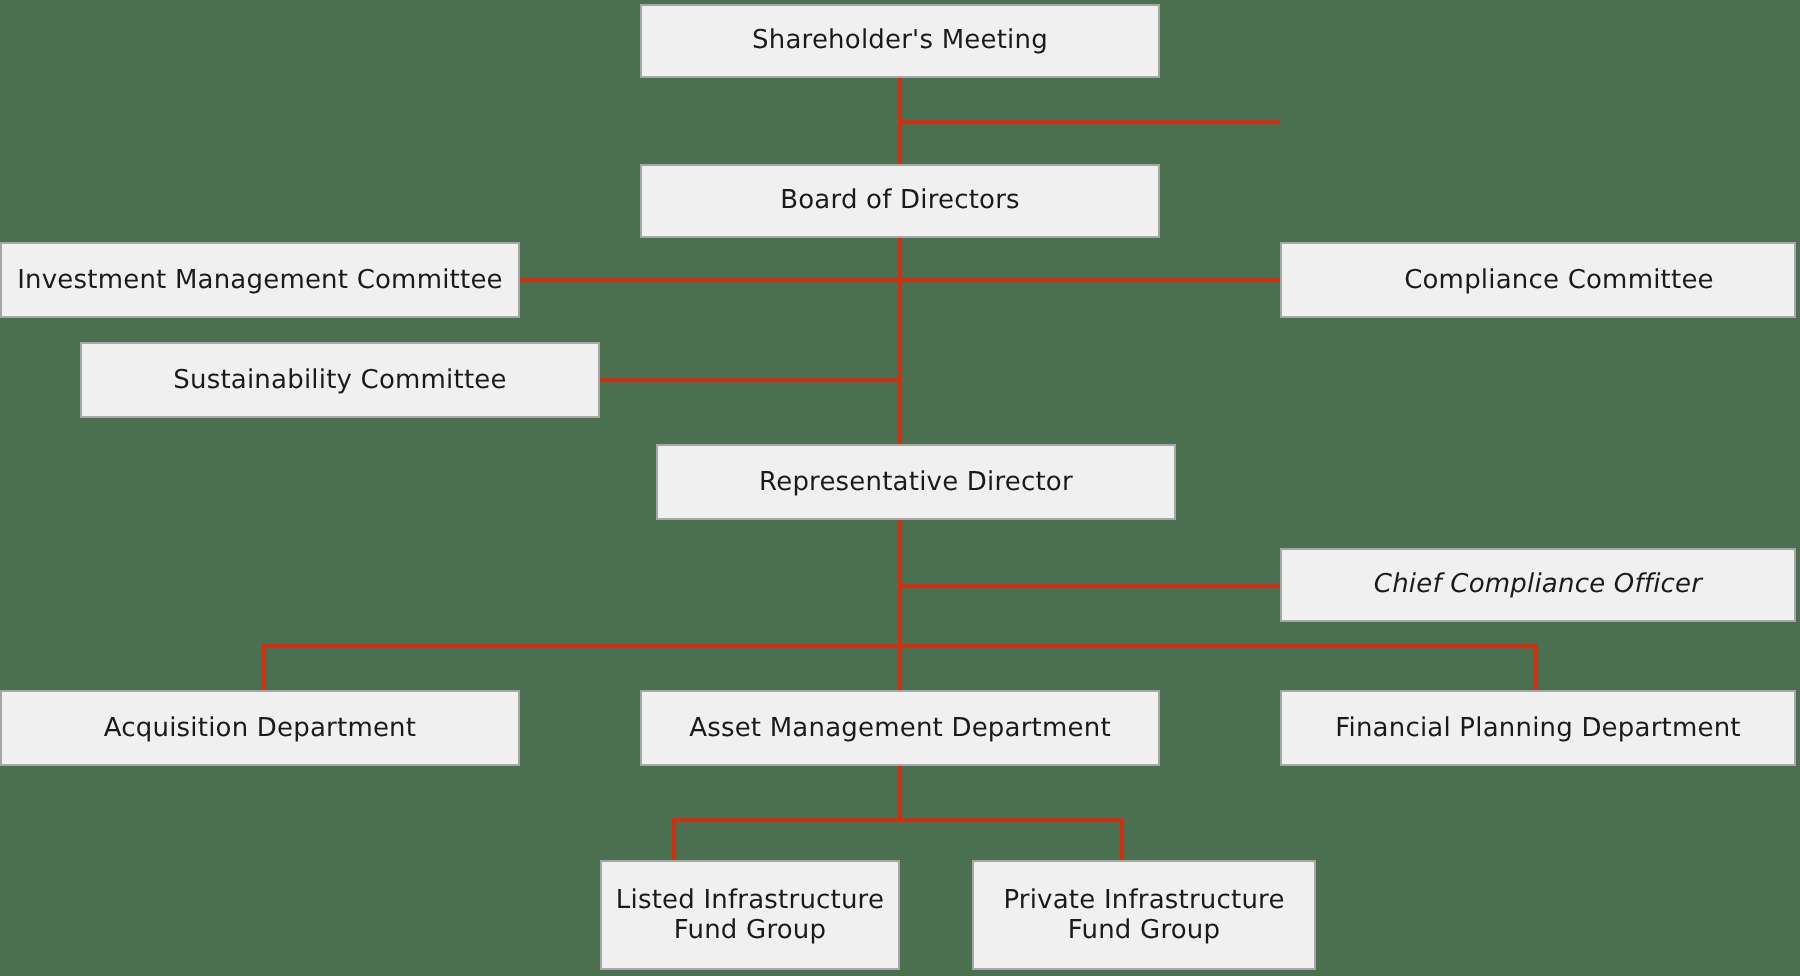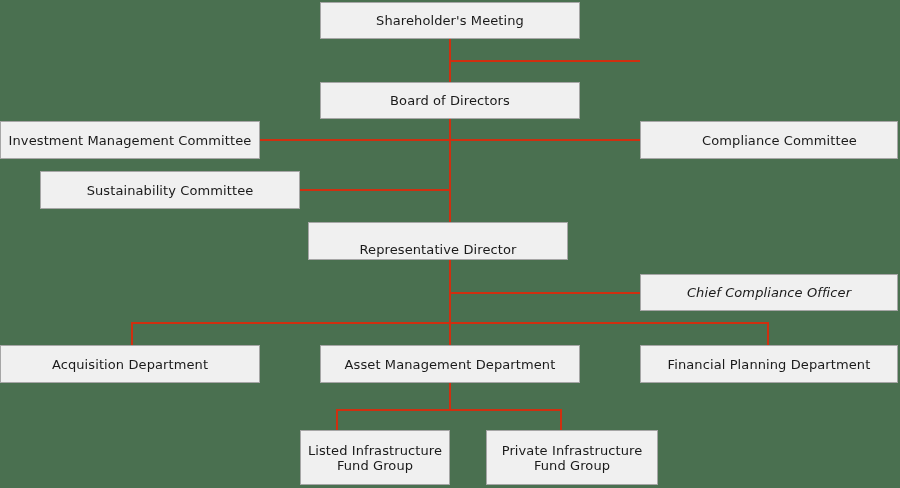--- a/index.html
+++ b/index.html
@@ -86,21 +86,21 @@
   </div>
 
   <div class="node" style="left:640px; top:121px; width:258px; height:38px;padding-left:27px;">
     <span>Compliance Committee</span>
   </div>
 
   <div class="node" style="left:0px; top:171px; width:260px; height:38px;margin-left:40px;">
     <span>Sustainability Committee</span>
   </div>
 
-  <div class="node" style="left:308px; top:222px; width:260px; height:38px;align-items:flex-end;">
+  <div class="node" style="left:328px; top:222px; width:260px; height:38px;">
     <span>Representative Director</span>
   </div>
 
   <div class="node" style="left:640px; top:274px; width:258px; height:37px;font-style:italic;">
     <span>Chief Compliance Officer</span>
   </div>
 
   <div class="node" style="left:0px; top:345px; width:260px; height:38px;">
     <span>Acquisition Department</span>
   </div>

